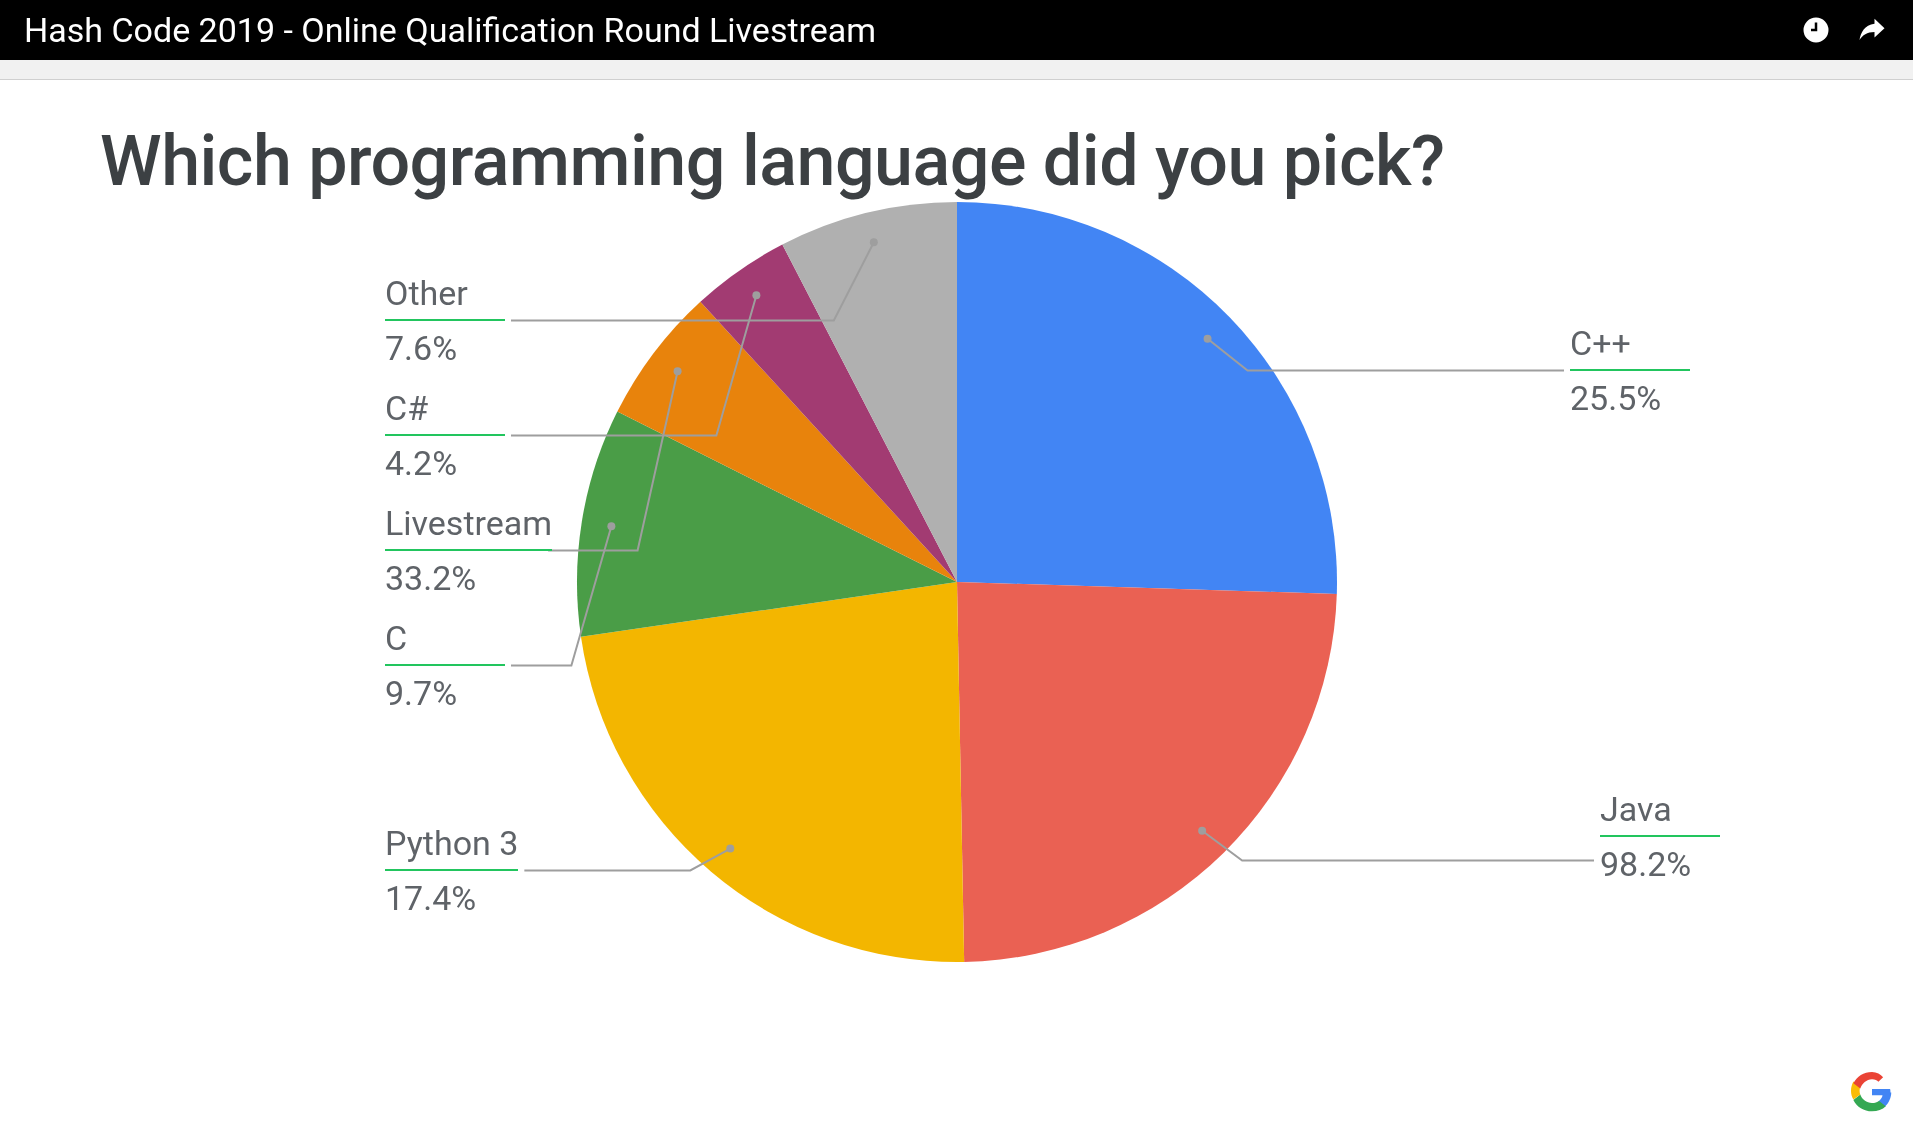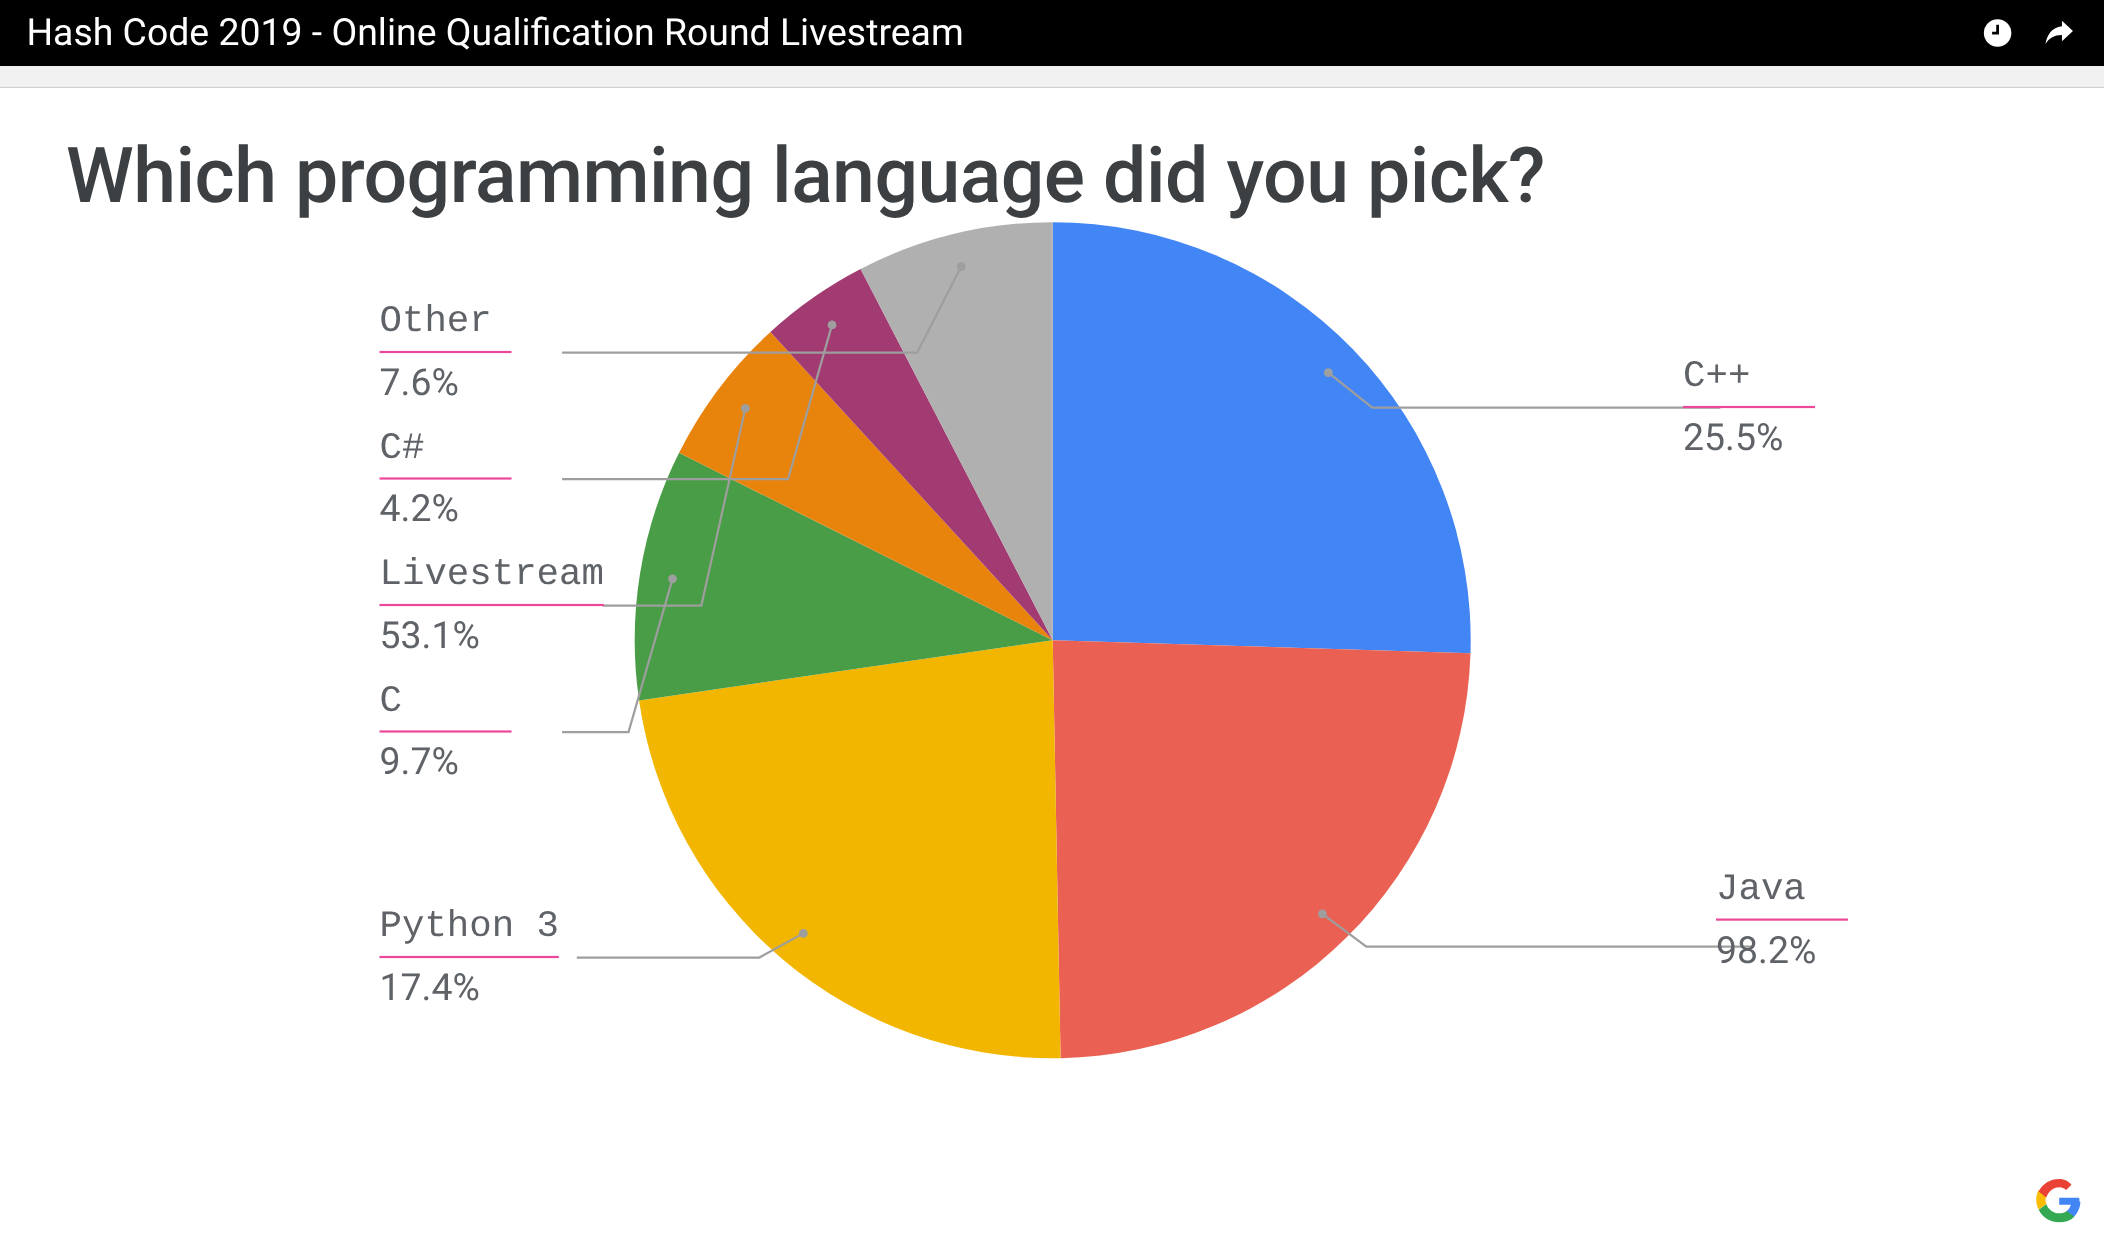--- a/index.html
+++ b/index.html
@@ -22,21 +22,21 @@
     font-weight: 400;
   }
   .topbar-right {
     display: flex;
     align-items: center;
     gap: 24px;
   }
   .topbar-right svg { display: block; }
   .gap { height: 20px; background: #f1f1f1; border-bottom: 1px solid #d0d0d0; }
   .slide {
-    padding: 40px 60px;
+    padding: 40px 100px;
     position: relative;
     height: 1057px;
   }
   .slide h1 {
     font-size: 70px;
     font-weight: 500;
     color: #3c4043;
     margin-bottom: 20px;
     letter-spacing: -0.5px;
   }
@@ -52,25 +52,24 @@
     transform: translate(-50%, -50%);
   }
   .label {
     position: absolute;
     font-size: 34px;
     color: #5f6368;
     line-height: 1.25;
   }
   .label .name {
     display: block;
-    border-bottom: 2px solid #ec4899;
+    border-bottom: 2px solid #22c55e;
     padding-bottom: 4px;
     margin-bottom: 6px;
     min-width: 120px;
-    font-family: Liberation Mono, monospace;
   }
   .label.right .name { text-align: left; }
   .label.left .name { text-align: left; }
   .glogo {
     position: absolute;
     right: 20px;
     bottom: 20px;
   }
   .leader {
     stroke: #9e9e9e;
@@ -145,21 +144,21 @@
     <div class="label left" id="lbl-py" style="left:285px; top:600px;">
       <span class="name">Python 3</span>
       <span>17.4%</span>
     </div>
     <div class="label left" id="lbl-c" style="left:285px; top:395px;">
       <span class="name">C</span>
       <span>9.7%</span>
     </div>
     <div class="label left" id="lbl-js" style="left:285px; top:280px;">
       <span class="name">Livestream</span>
-      <span>53.1%</span>
+      <span>33.2%</span>
     </div>
     <div class="label left" id="lbl-cs" style="left:285px; top:165px;">
       <span class="name">C#</span>
       <span>4.2%</span>
     </div>
     <div class="label left" id="lbl-other" style="left:285px; top:50px;">
       <span class="name">Other</span>
       <span>7.6%</span>
     </div>
   </div>

